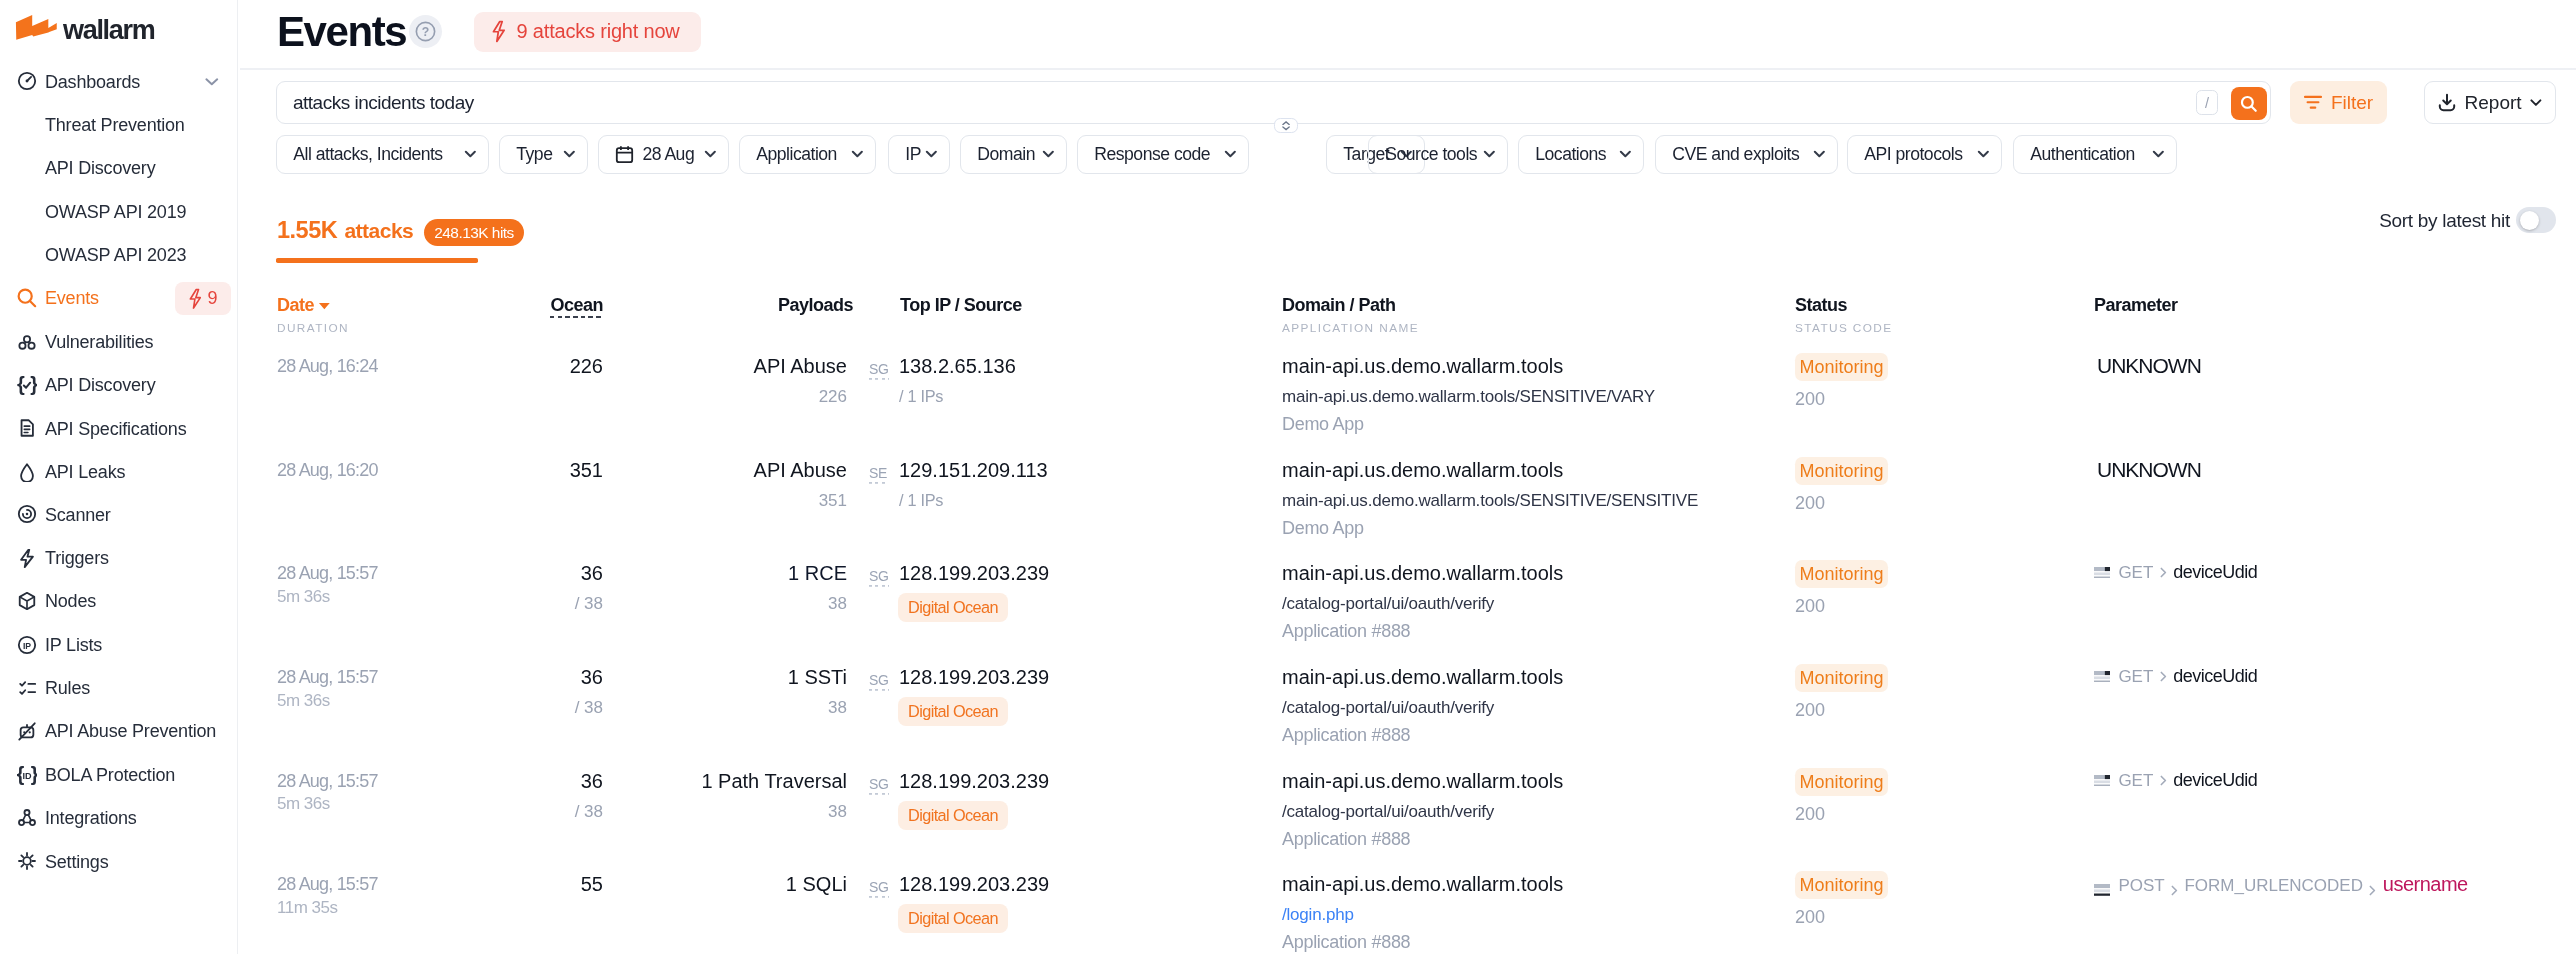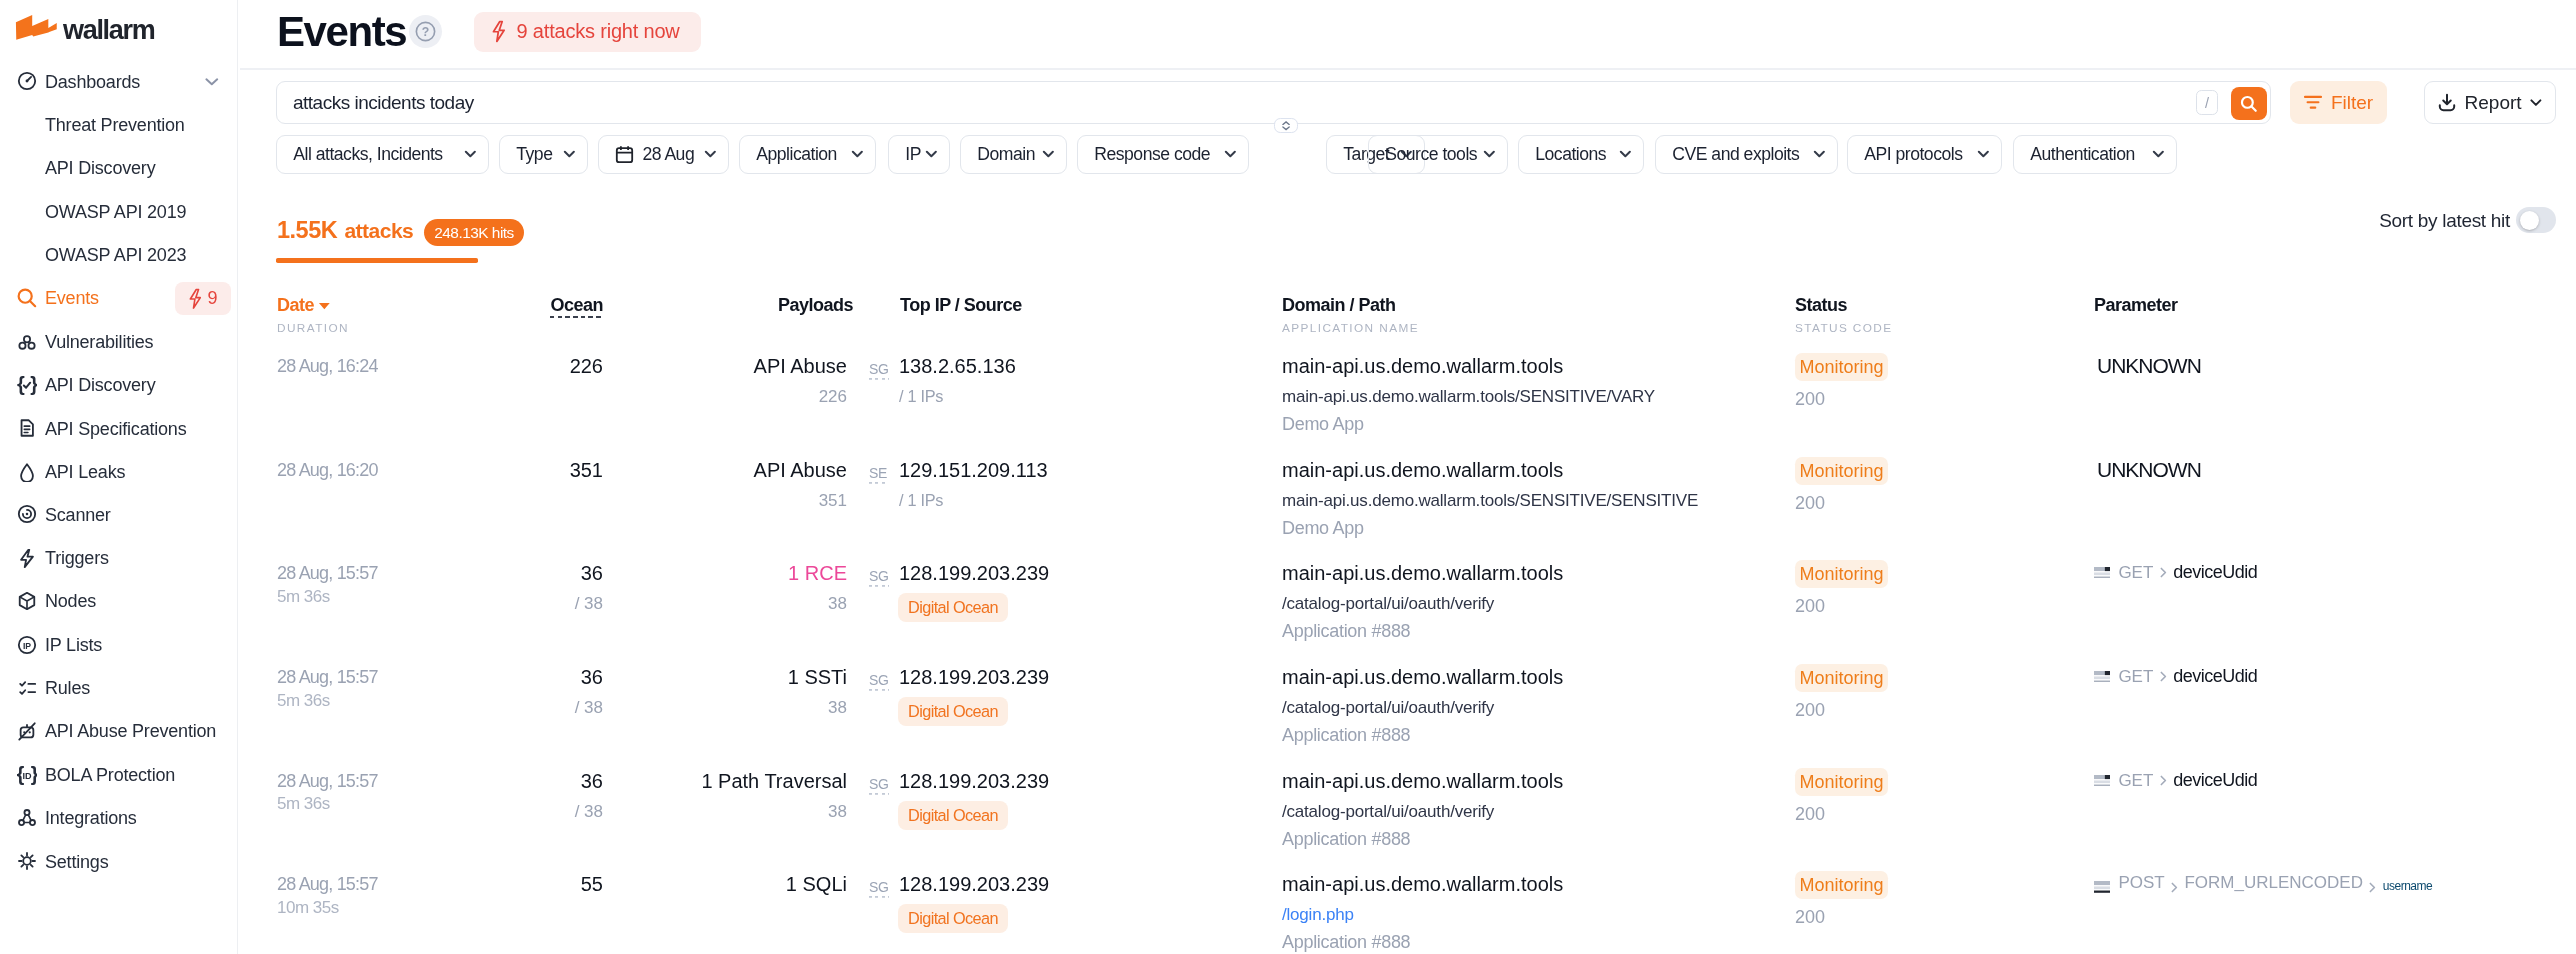--- a/index.html
+++ b/index.html
@@ -366,21 +366,21 @@
 <div class="a" style="left:1282px;top:459px;font-size:20px;color:#10151f">main-api.us.demo.wallarm.tools</div>
 <div class="a" style="left:1282px;top:491px;font-size:17px;letter-spacing:-0.2px;color:#2f3547">main-api.us.demo.wallarm.tools/SENSITIVE/SENSITIVE</div>
 <div class="a" style="left:1282px;top:518px;font-size:18px;letter-spacing:-0.3px;color:#9aa2b2">Demo App</div>
 <div class="a" style="left:1795px;top:457px;width:93px;height:28px;border-radius:7.2px;background:#fdf0e3;color:#ee7d1a;font-size:18px;display:flex;align-items:center;justify-content:center">Monitoring</div>
 <div class="a" style="left:1795px;top:493px;font-size:18px;color:#9aa2b2">200</div>
 <div class="a" style="left:2097px;top:458px;font-size:21px;letter-spacing:-1px;color:#10151f">UNKNOWN</div>
 <div class="a" style="left:277px;top:563px;font-size:18px;letter-spacing:-0.8px;color:#9aa2b2">28 Aug, 15:57</div>
 <div class="a" style="left:277px;top:587px;font-size:17px;letter-spacing:-0.5px;color:#aeb5c3">5m 36s</div>
 <div class="a" style="left:422px;top:562px;width:181px;text-align:right;font-size:20px;color:#10151f">36</div>
 <div class="a" style="left:422px;top:594px;width:181px;text-align:right;font-size:17px;color:#9aa2b2">/ 38</div>
-<div class="a" style="left:576px;top:562px;width:271px;text-align:right;font-size:20px;color:#ec4899">1 RCE</div>
+<div class="a" style="left:576px;top:562px;width:271px;text-align:right;font-size:20px;color:#0f172a">1 RCE</div>
 <div class="a" style="left:576px;top:594px;width:271px;text-align:right;font-size:17px;color:#9aa2b2">38</div>
 <div class="a" style="left:869px;top:569px;font-size:14px;line-height:14.5px;letter-spacing:-0.3px;color:#9ba4b5;padding-bottom:3.6px;background:repeating-linear-gradient(90deg,#c3cad6 0 3.2px,transparent 3.2px 6.3px) bottom left/100% 1.8px no-repeat">SG</div>
 <div class="a" style="left:899px;top:562px;font-size:20px;color:#10151f">128.199.203.239</div>
 <div class="a" style="left:898px;top:593px;height:29px;border-radius:8.1px;background:#fdeee3;color:#f1731f;font-size:16.3px;letter-spacing:-0.6px;display:flex;align-items:center;padding:0 10px">Digital Ocean</div>
 <div class="a" style="left:1282px;top:562px;font-size:20px;color:#10151f">main-api.us.demo.wallarm.tools</div>
 <div class="a" style="left:1282px;top:594px;font-size:17px;letter-spacing:-0.2px;color:#2f3547">/catalog-portal/ui/oauth/verify</div>
 <div class="a" style="left:1282px;top:621px;font-size:18px;letter-spacing:-0.3px;color:#9aa2b2">Application #888</div>
 <div class="a" style="left:1795px;top:560px;width:93px;height:28px;border-radius:7.2px;background:#fdf0e3;color:#ee7d1a;font-size:18px;display:flex;align-items:center;justify-content:center">Monitoring</div>
 <div class="a" style="left:1795px;top:596px;font-size:18px;color:#9aa2b2">200</div>
 <div class="a" style="left:2094px;top:562px;display:flex;align-items:center">
@@ -450,21 +450,21 @@
         <rect x="0" y="10.5" width="18" height="2.5" fill="#a9b0bd"></rect>
       </svg>
     </span>
     <span style="font-size:17px;color:#9aa2b2">GET</span>
     <svg width="7.2" height="11" viewBox="0 0 8 12" style="margin:0 6.3px">
       <path d="M1.5 1.5 L6 6 L1.5 10.5" fill="none" stroke="#a3abba" stroke-width="1.8" stroke-linecap="round" stroke-linejoin="round"></path>
     </svg>
     <span style="font-size:18px;letter-spacing:-0.5px;color:#10151f">deviceUdid</span>
   </div>
 <div class="a" style="left:277px;top:874px;font-size:18px;letter-spacing:-0.8px;color:#9aa2b2">28 Aug, 15:57</div>
-<div class="a" style="left:277px;top:898px;font-size:17px;letter-spacing:-0.5px;color:#aeb5c3">10m 35s</div>
+<div class="a" style="left:277px;top:898px;font-size:17px;letter-spacing:-0.5px;color:#aeb5c3">11m 35s</div>
 <div class="a" style="left:422px;top:873px;width:181px;text-align:right;font-size:20px;color:#10151f">55</div>
 <div class="a" style="left:576px;top:873px;width:271px;text-align:right;font-size:20px;color:#10151f">1 SQLi</div>
 <div class="a" style="left:869px;top:880px;font-size:14px;line-height:14.5px;letter-spacing:-0.3px;color:#9ba4b5;padding-bottom:3.6px;background:repeating-linear-gradient(90deg,#c3cad6 0 3.2px,transparent 3.2px 6.3px) bottom left/100% 1.8px no-repeat">SG</div>
 <div class="a" style="left:899px;top:873px;font-size:20px;color:#10151f">128.199.203.239</div>
 <div class="a" style="left:898px;top:904px;height:29px;border-radius:8.1px;background:#fdeee3;color:#f1731f;font-size:16.3px;letter-spacing:-0.6px;display:flex;align-items:center;padding:0 10px">Digital Ocean</div>
 <div class="a" style="left:1282px;top:873px;font-size:20px;color:#10151f">main-api.us.demo.wallarm.tools</div>
 <div class="a" style="left:1282px;top:905px;font-size:17px;letter-spacing:-0.2px;color:#3b82f6">/login.php</div>
 <div class="a" style="left:1282px;top:932px;font-size:18px;letter-spacing:-0.3px;color:#9aa2b2">Application #888</div>
 <div class="a" style="left:1795px;top:871px;width:93px;height:28px;border-radius:7.2px;background:#fdf0e3;color:#ee7d1a;font-size:18px;display:flex;align-items:center;justify-content:center">Monitoring</div>
 <div class="a" style="left:1795px;top:907px;font-size:18px;color:#9aa2b2">200</div>
@@ -477,14 +477,14 @@
       </svg>
     </span>
     <span style="font-size:17px;color:#9aa2b2">POST</span>
     <svg width="7.2" height="11" viewBox="0 0 8 12" style="margin:0 6.3px">
       <path d="M1.5 1.5 L6 6 L1.5 10.5" fill="none" stroke="#a3abba" stroke-width="1.8" stroke-linecap="round" stroke-linejoin="round"></path>
     </svg>
     <span style="font-size:17px;color:#9aa2b2">FORM_URLENCODED</span>
     <svg width="7.2" height="11" viewBox="0 0 8 12" style="margin:0 6.3px">
       <path d="M1.5 1.5 L6 6 L1.5 10.5" fill="none" stroke="#a3abba" stroke-width="1.8" stroke-linecap="round" stroke-linejoin="round"></path>
     </svg>
-    <span style="font-size:12px;letter-spacing:-0.5px;color:#0c4a6e">username</span>
+    <span style="font-size:20px;letter-spacing:-0.5px;color:#be185d">username</span>
   </div>
 
 </body></html>

